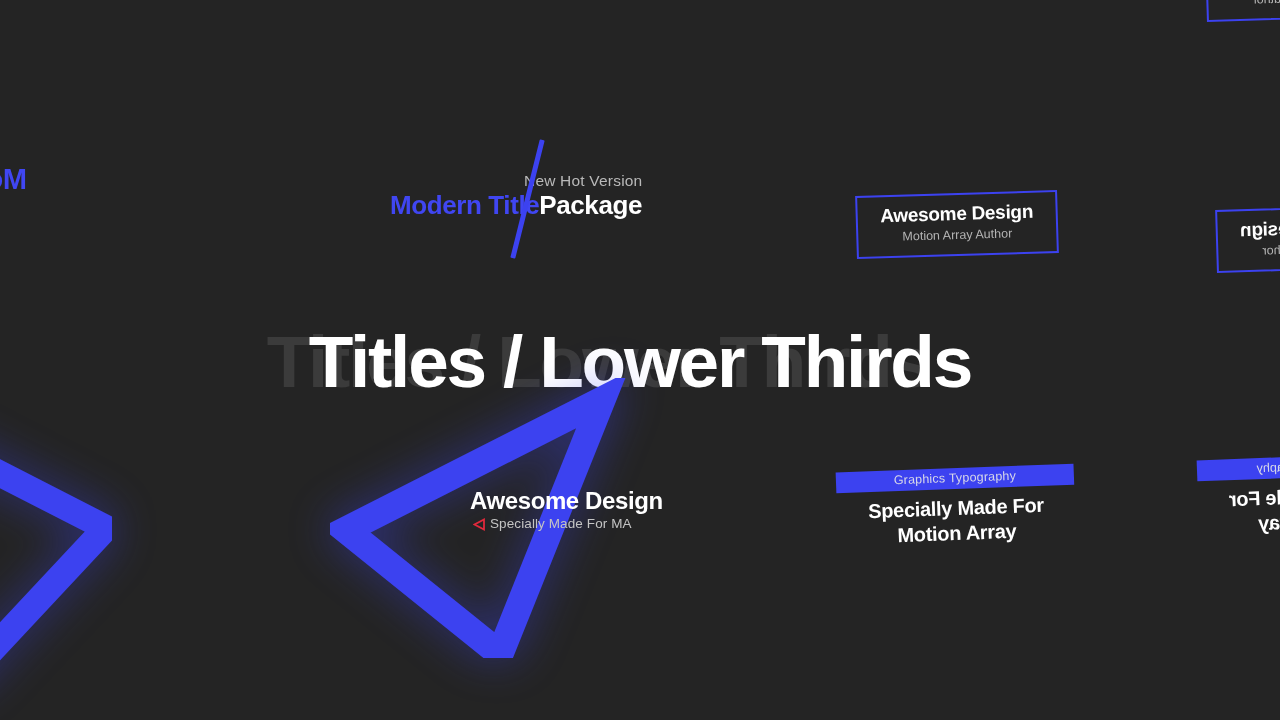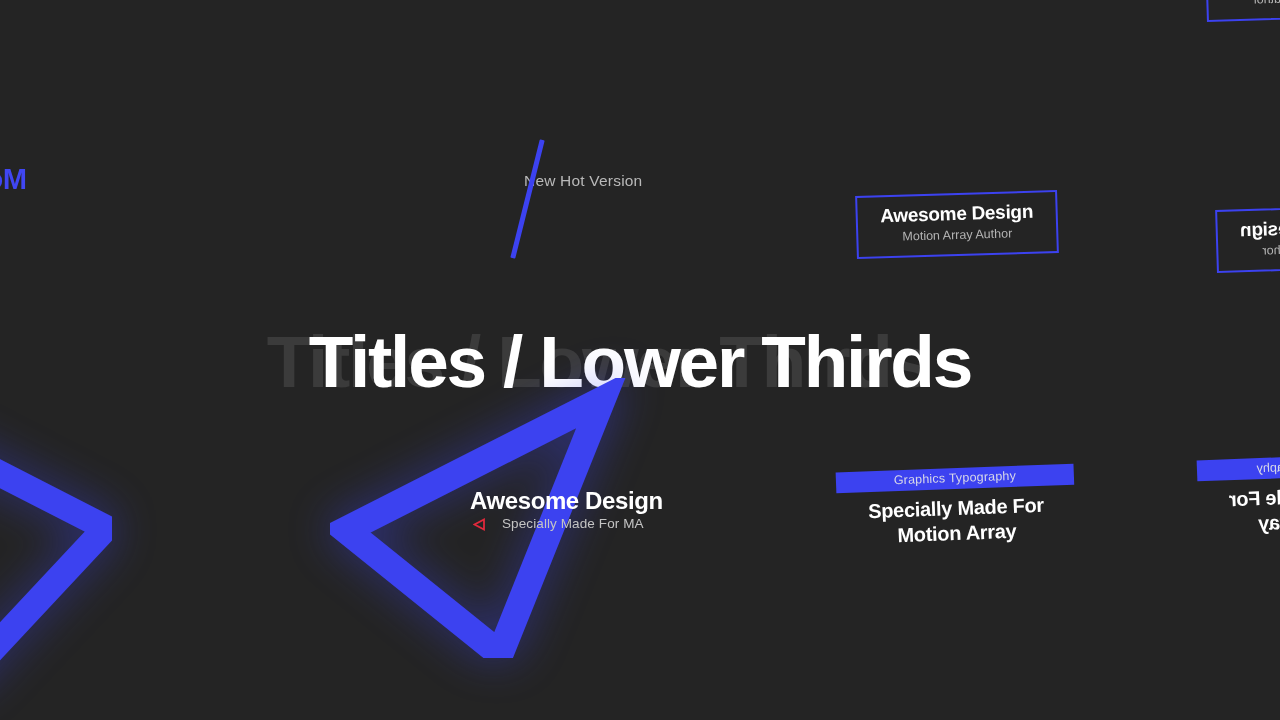--- a/index.html
+++ b/index.html
@@ -159,21 +159,21 @@
     color: #ffffff;
     letter-spacing: -0.4px;
     white-space: nowrap;
   }
   #lockup-left-subrow {
     position: absolute;
     left: 3px;
     top: 29px;
     display: flex;
     align-items: center;
-    gap: 16px;
+    gap: 4px;
     white-space: nowrap;
   }
   #lockup-left-sub {
     font-size: 13.5px;
     color: #c4c4c4;
     letter-spacing: 0.1px;
   }
   .play-tri {
     width: 13px;
     height: 13px;
@@ -265,20 +265,23 @@
   <div id="modern-mirror" class="nosel">Moder</div>
 
   <div id="triangle-left">
     <svg width="240" height="290" viewBox="0 0 240 290">
       <polygon points="240,8 6,128 150,282" fill="none" stroke="#3c42f0" stroke-width="26" stroke-linejoin="miter" transform="scale(-1,1) translate(-240,0)"></polygon>
     </svg>
   </div>
 
   <div id="modern-cluster">
     <div id="modern-subtitle" class="nosel">New Hot Version</div>
+    <div id="modern-main" class="nosel">
+      <span class="blue">Modern Title</span><span class="white">Package</span>
+    </div>
     <div id="modern-slash"></div>
   </div>
 
   <div id="boxed-card-1" class="boxed-card">
     <div class="boxed-title nosel">Awesome Design</div>
     <div class="boxed-sub nosel">Motion Array Author</div>
   </div>
 
   <div id="boxed-card-mirror" class="boxed-card">
     <div class="boxed-title nosel">Awesome Design</div>

